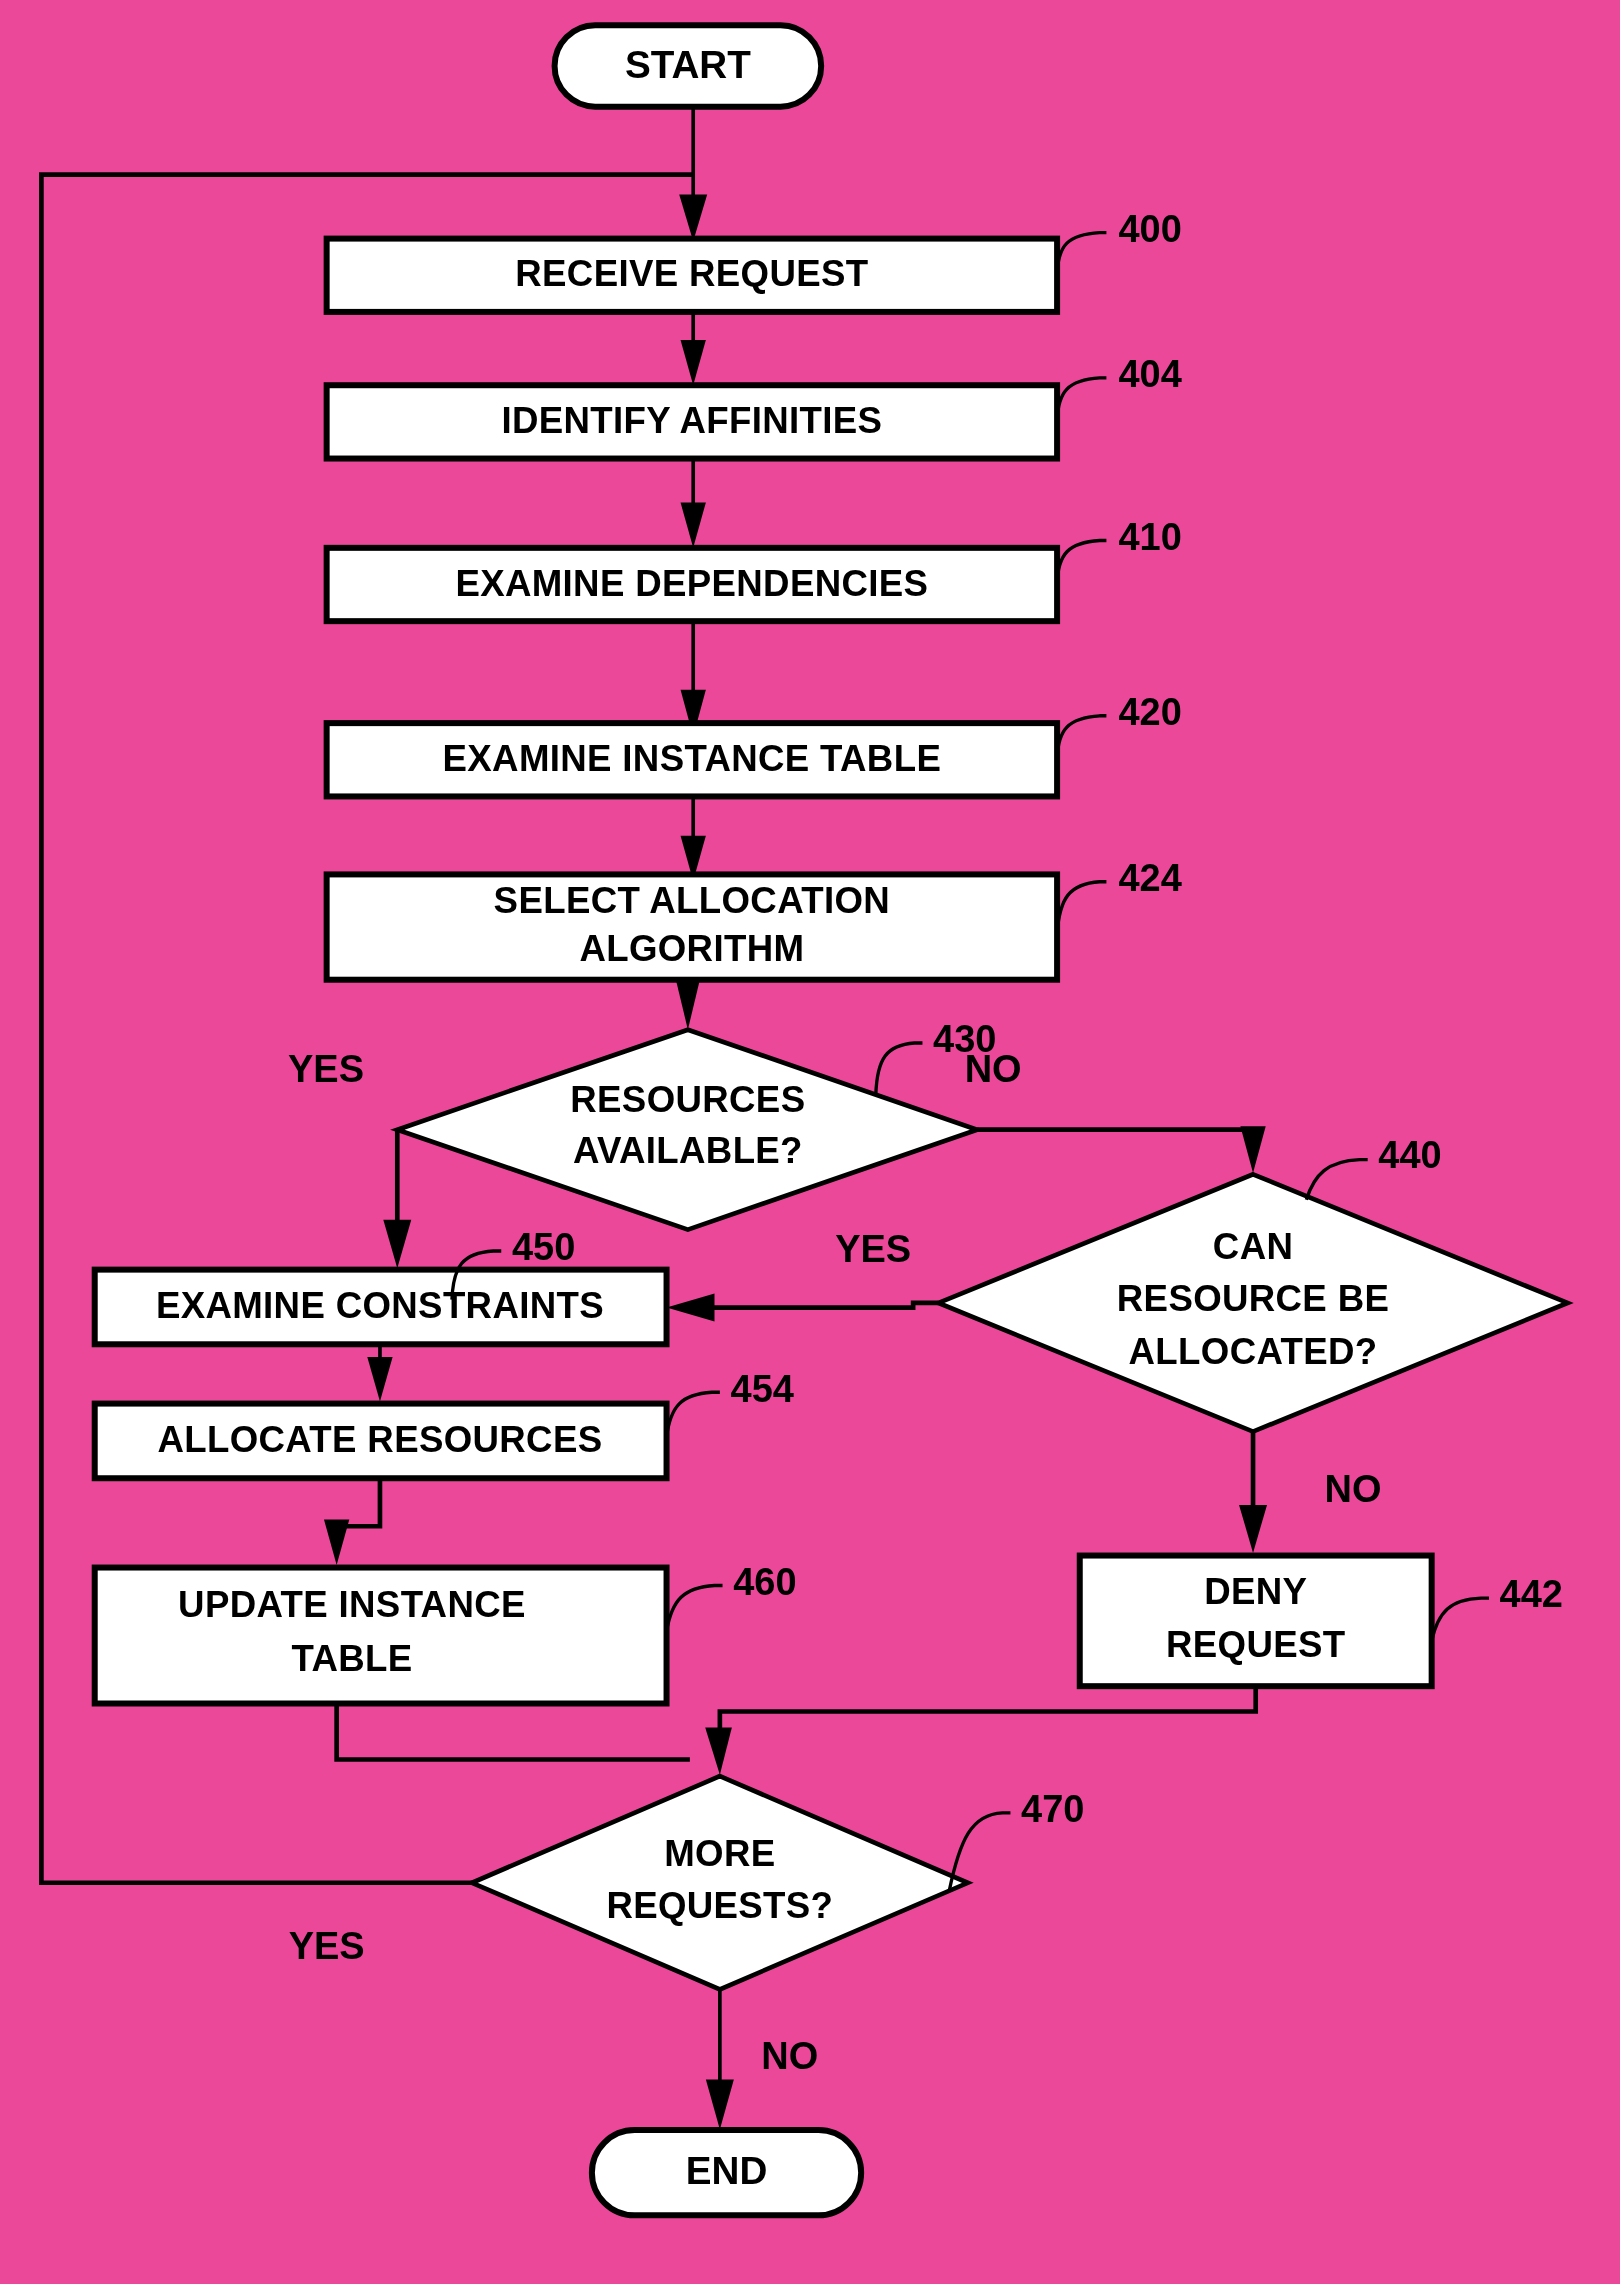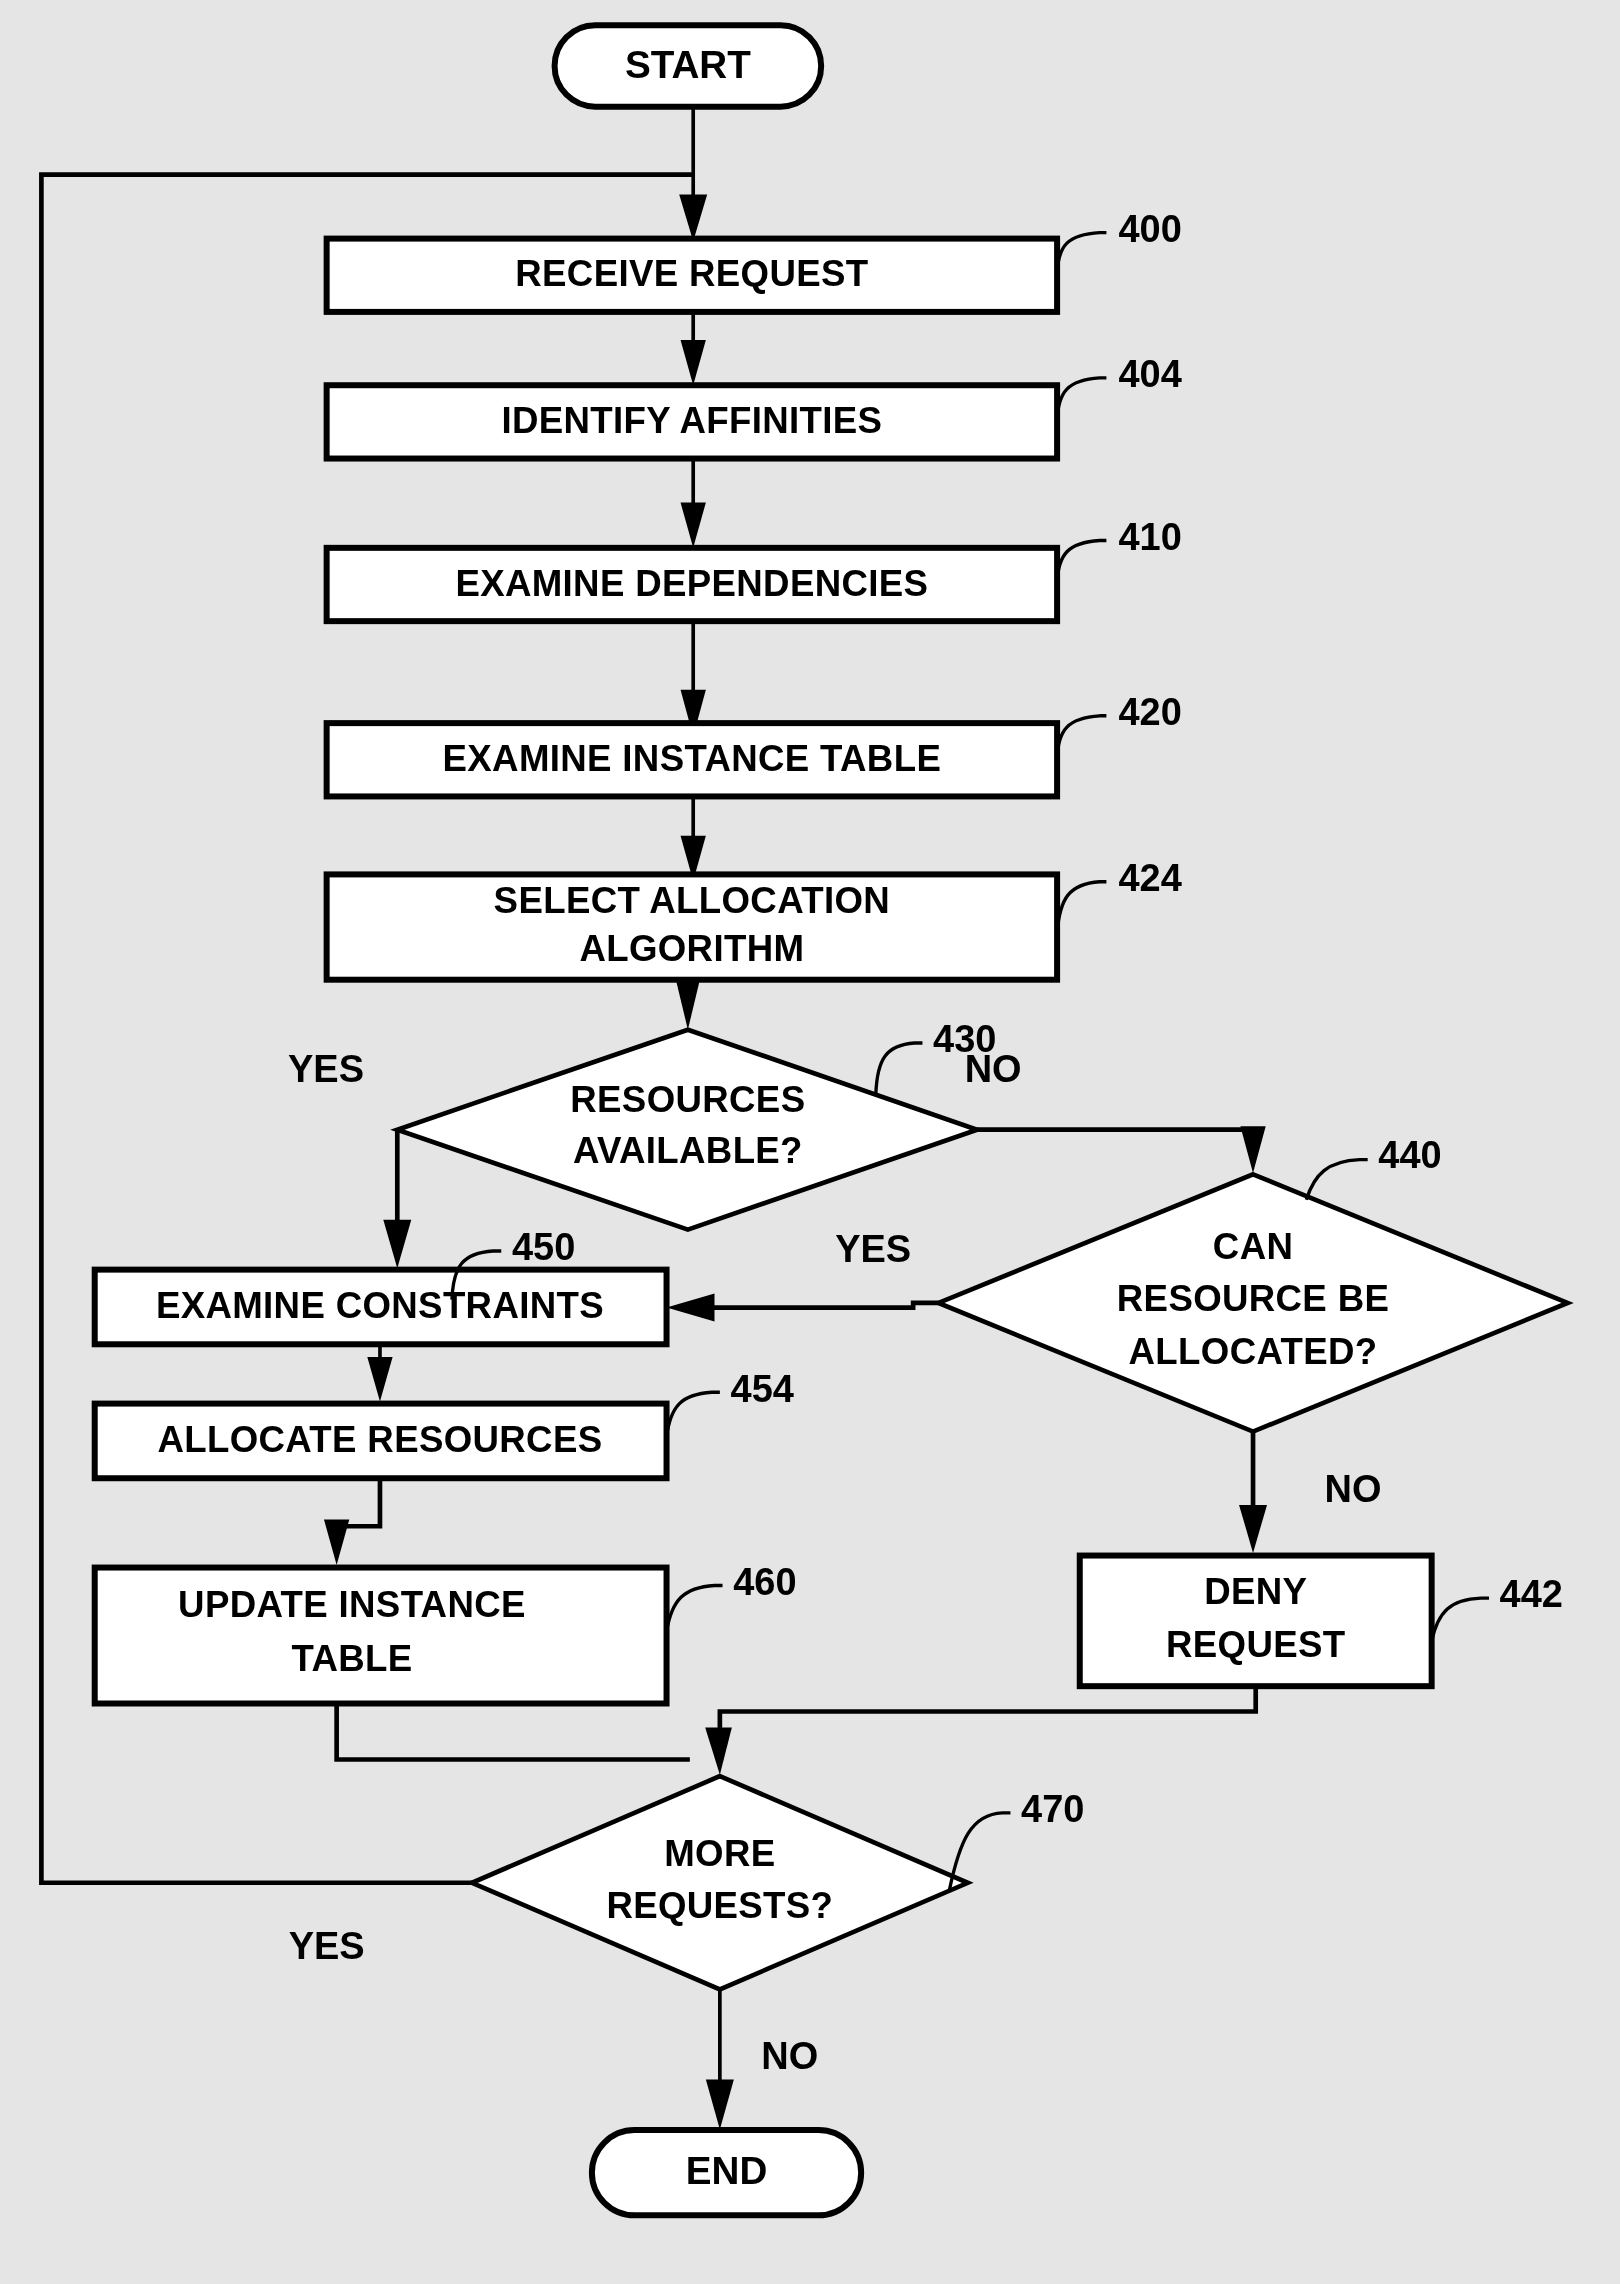--- a/index.html
+++ b/index.html
@@ -10,21 +10,21 @@
   body {
     width: 1621px;
     height: 2284px;
     font-family: "Liberation Sans", sans-serif;
     overflow: hidden;
   }
   #flowchart-root {
     position: relative;
     width: 1621px;
     height: 2284px;
-    background: #e5e5e5;
+    background: #ec4899;
   }
   svg#diagram {
     display: block;
     width: 1621px;
     height: 2284px;
   }
   .shape-outline {
     fill: #ffffff;
     stroke: #000000;
     stroke-width: 7;

